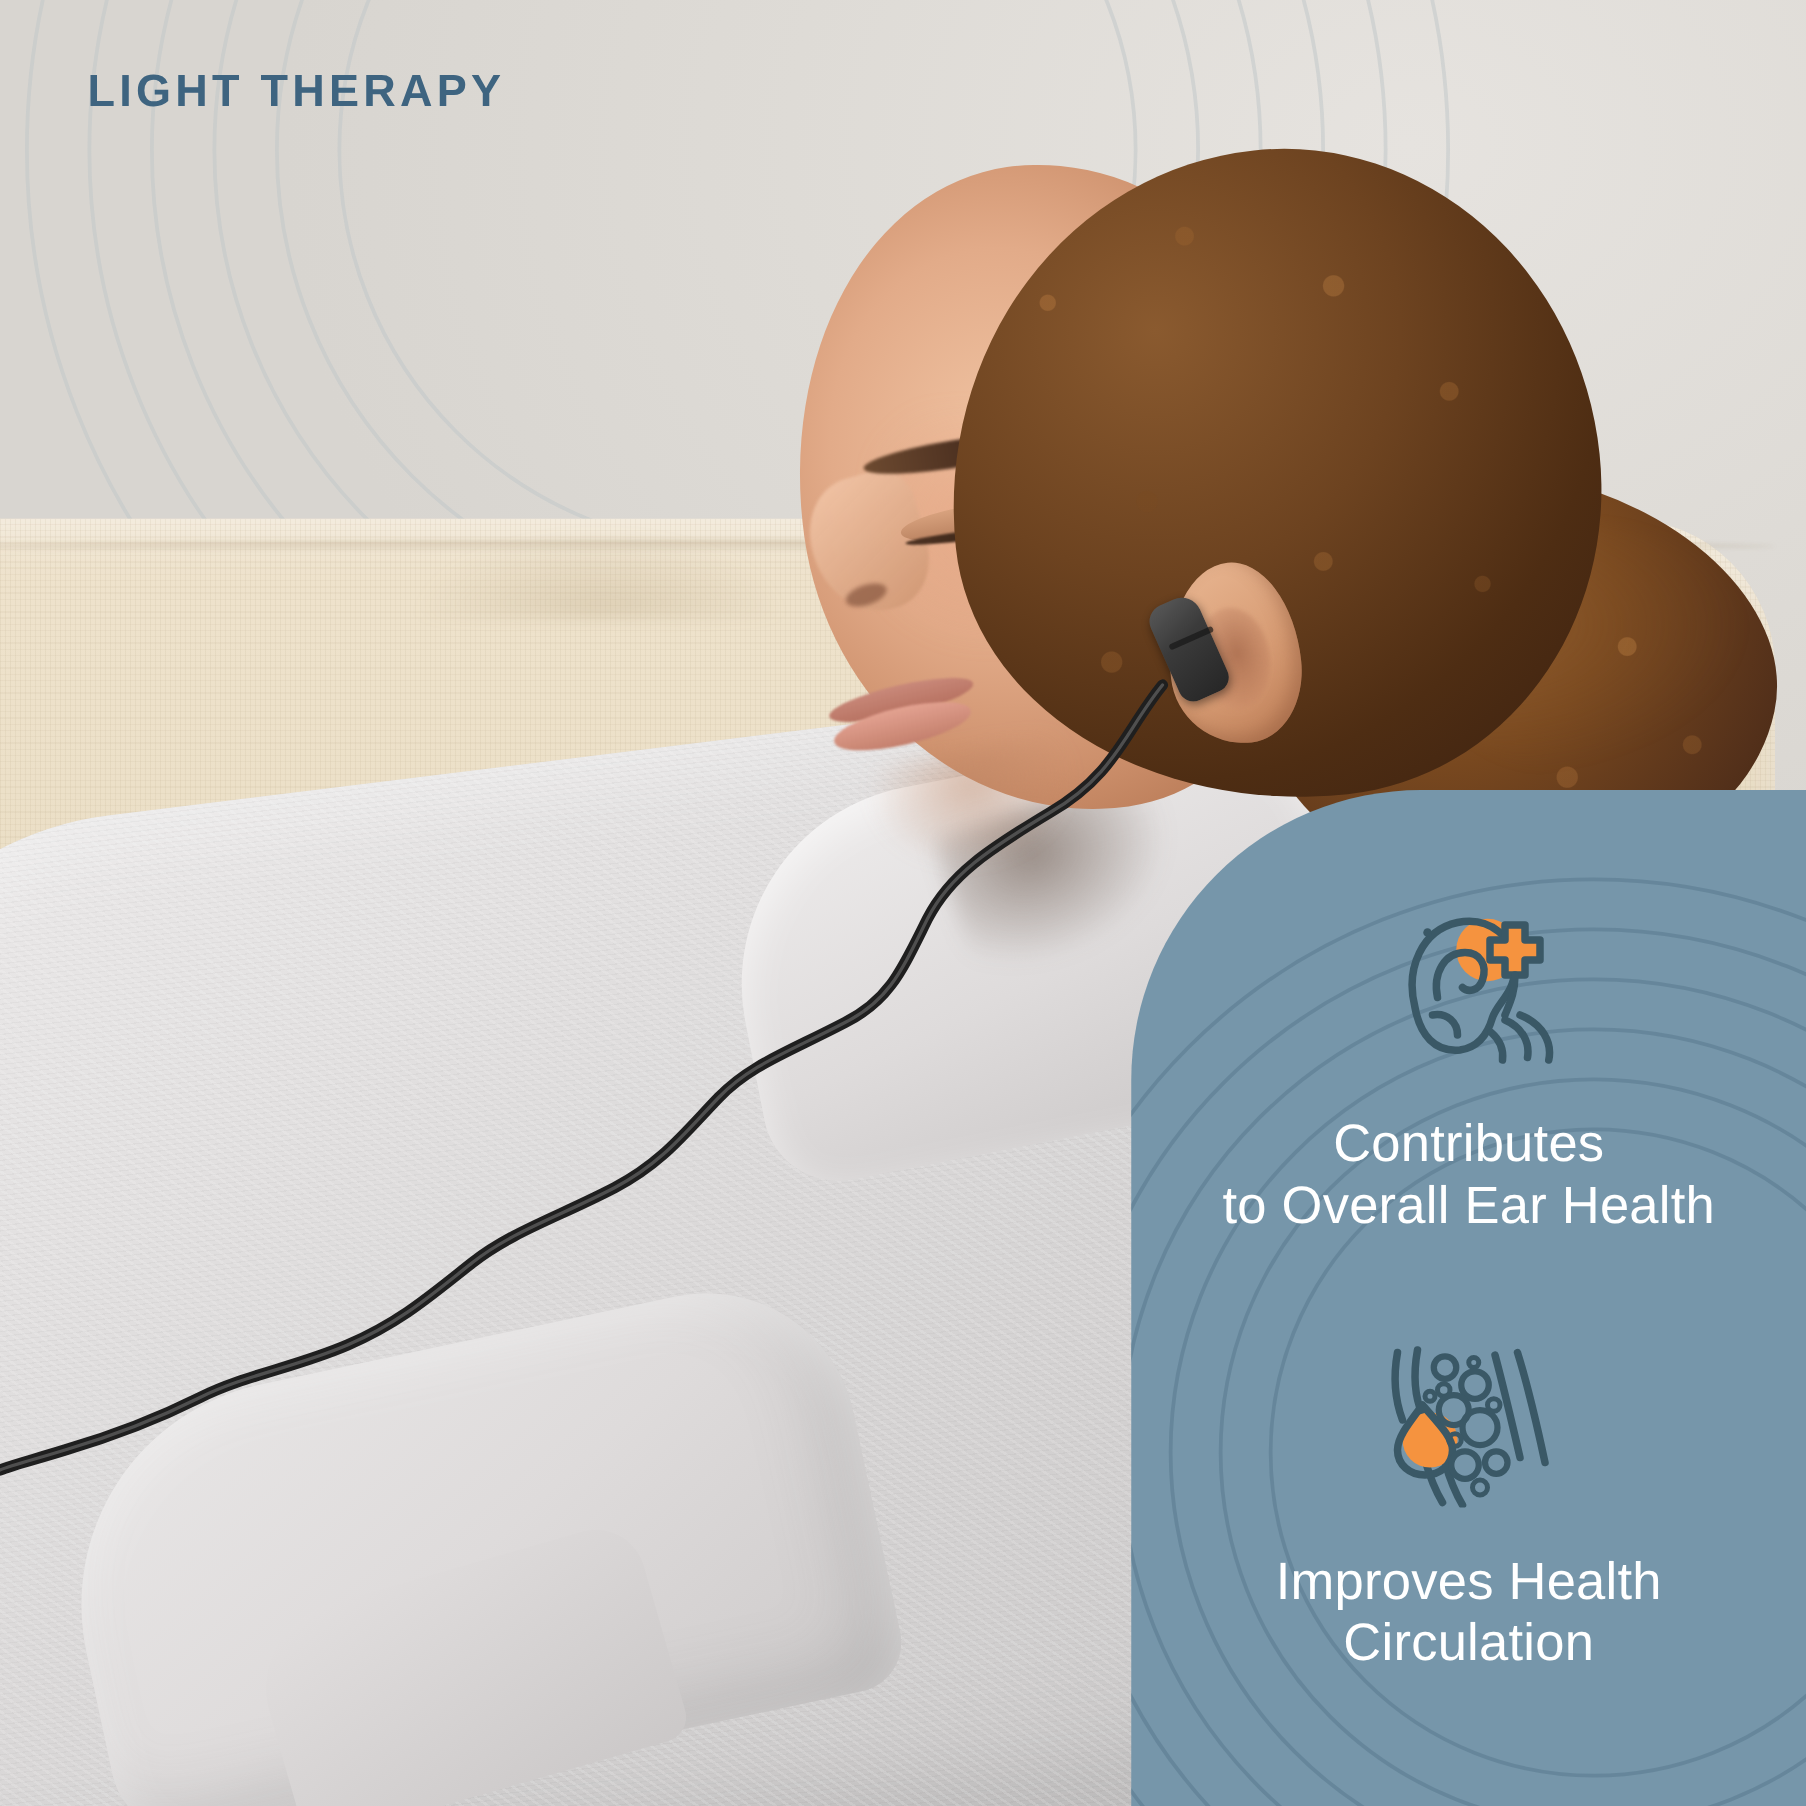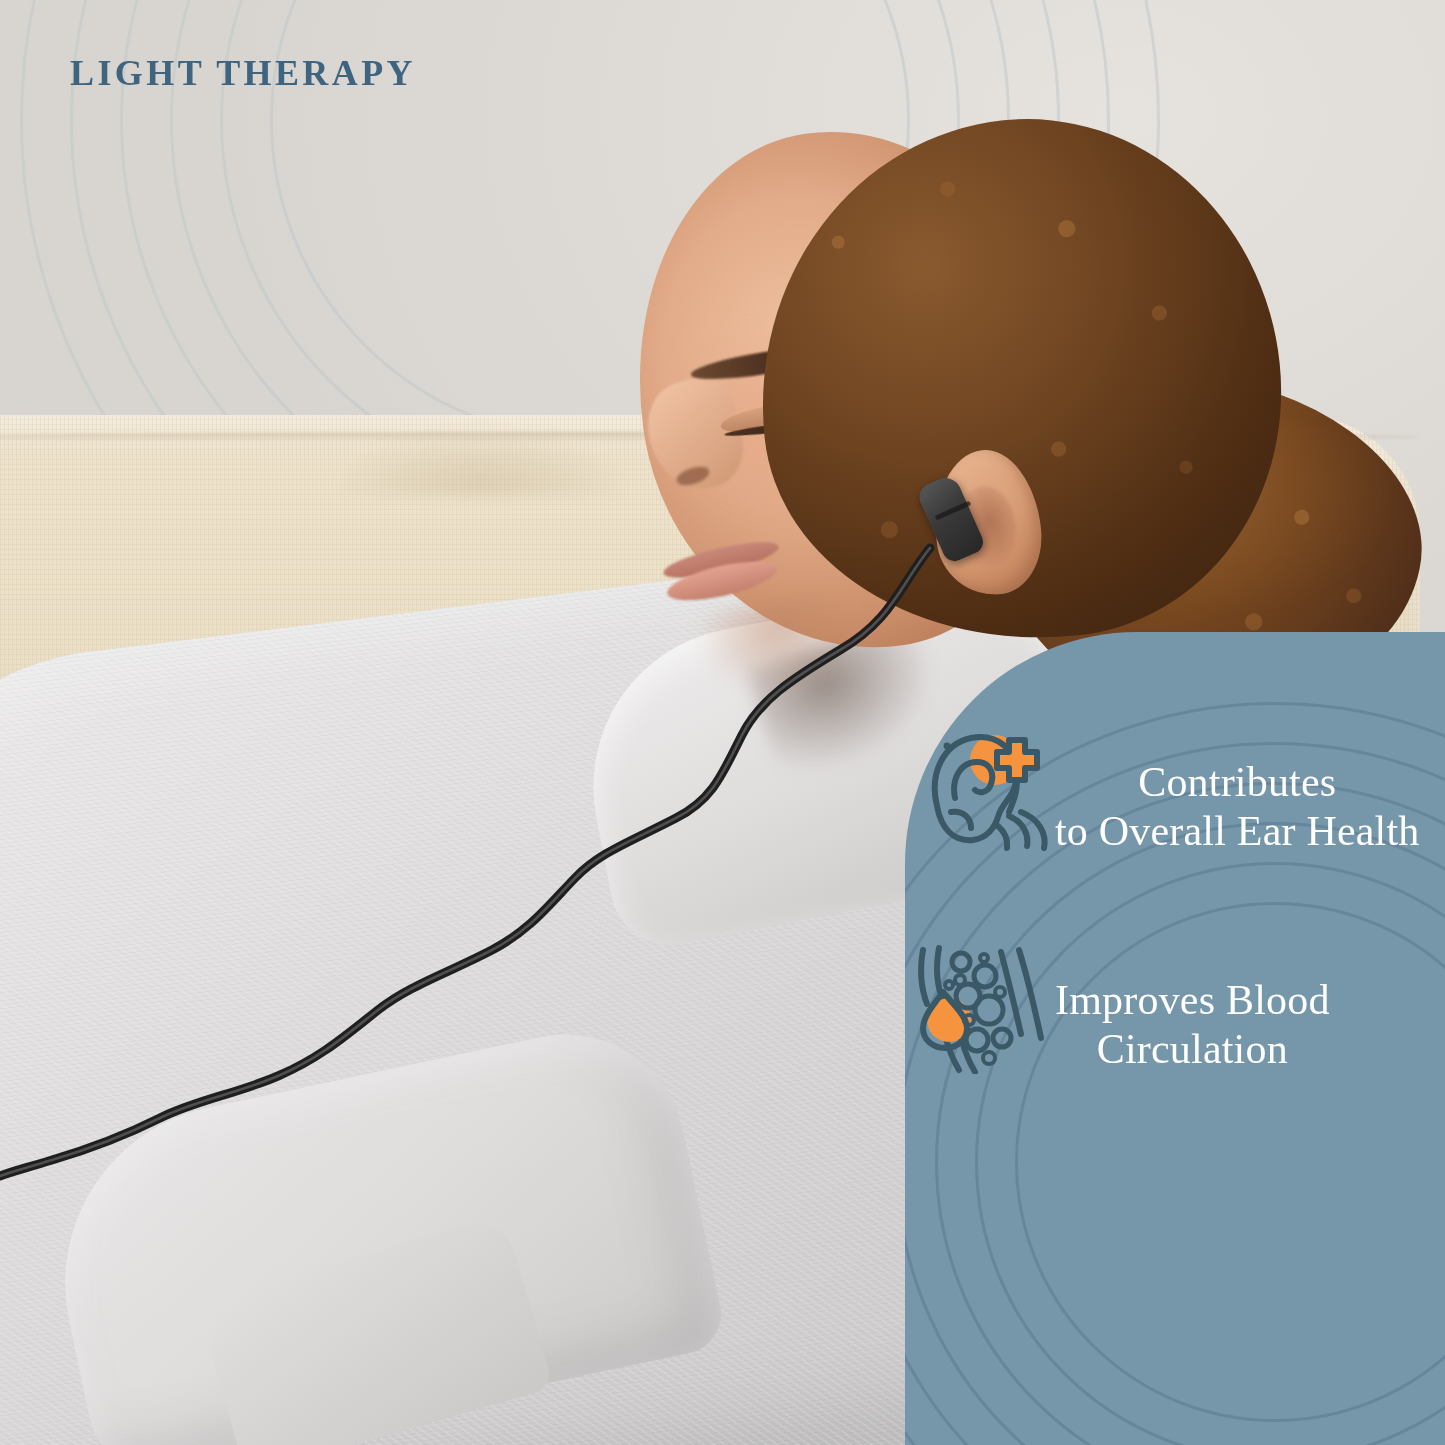--- a/index.html
+++ b/index.html
@@ -4,21 +4,20 @@
 <style>
   * { margin:0; padding:0; box-sizing:border-box; }
   html,body { background:#ffffff; }
   body { font-family:"Liberation Sans", sans-serif; }
 
   #poster{
     position:relative;
     width:1445px; height:1445px;
     overflow:hidden;
     background:#bef264;
-    font-family:Liberation Serif, serif;
   }
 
   
   .scene{ position:absolute; inset:0; overflow:hidden; }
 
   .wall{
     position:absolute; left:0; top:0; width:1445px; height:1445px;
     background:
       radial-gradient(ellipse 900px 700px at 78% 8%, #e6e3df 0%, #dedbd6 55%, #d8d5d0 100%);
   }
@@ -296,21 +295,21 @@
     transform:translate(-50%,-50%);
   }
   .features{
     position:absolute; left:0; top:0; width:540px; height:813px;
     display:flex; flex-direction:column;
     justify-content:flex-start; align-items:center;
     padding-top:88px;
   }
   .feature{
     width:100%;
-    display:flex; flex-direction:row; align-items:flex-end;
+    display:flex; flex-direction:column; align-items:center;
   }
   .feature-1{ margin-bottom:82px; }
   .feature-icon{ height:136px; display:flex; align-items:center; justify-content:center; }
   .feature-label{
     margin-top:34px;
     text-align:center;
     color:#ffffff;
     font-size:42px; line-height:1.17; font-weight:400;
     letter-spacing:.2px;
     white-space:pre-line;
@@ -463,20 +462,20 @@
             <circle cx="44" cy="47" r="4" fill="none" stroke="#3a5866" stroke-width="4"></circle>
             <circle cx="63" cy="58" r="12" fill="none" stroke="#3a5866" stroke-width="5"></circle>
             <circle cx="84" cy="72" r="14" fill="none" stroke="#3a5866" stroke-width="5"></circle>
             <circle cx="64" cy="82" r="5" fill="none" stroke="#3a5866" stroke-width="4"></circle>
             <circle cx="95" cy="54" r="5" fill="none" stroke="#3a5866" stroke-width="4"></circle>
             <circle cx="72" cy="102" r="11" fill="none" stroke="#3a5866" stroke-width="5"></circle>
             <circle cx="97" cy="100" r="9" fill="none" stroke="#3a5866" stroke-width="5"></circle>
             <circle cx="84" cy="120" r="6" fill="none" stroke="#3a5866" stroke-width="4"></circle>
           </svg>
         </div>
-        <div class="feature-label">Improves Blood
+        <div class="feature-label">Improves Health
 Circulation</div>
       </div>
 
     </div>
   </div>
 
 </div>
 
 </body></html>

